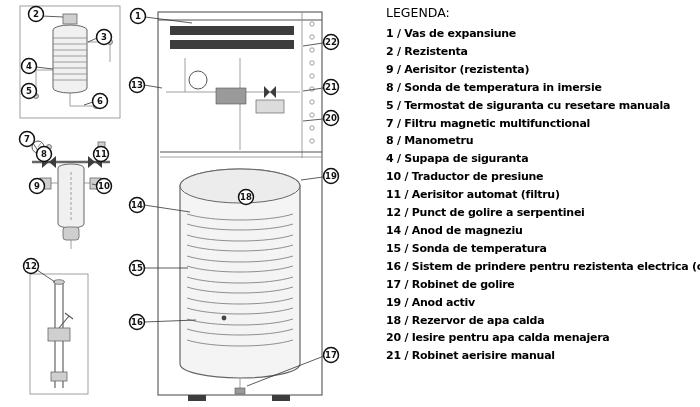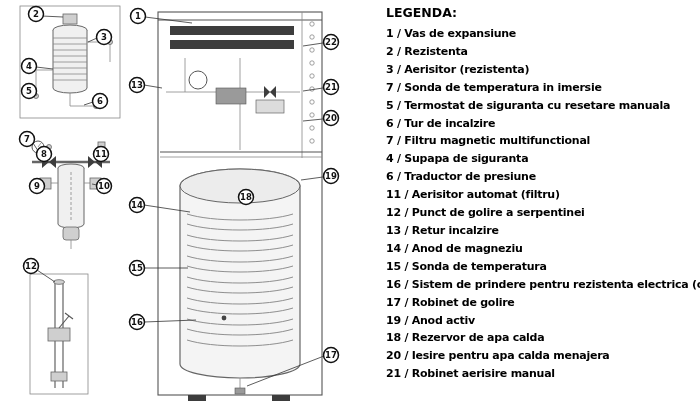--- a/index.html
+++ b/index.html
@@ -19,21 +19,21 @@
   .vessel{fill:#f0f0f0;stroke:#666;stroke-width:1;}
   .tank{fill:#f4f4f4;stroke:#666;stroke-width:1.2;}
   .tankTop{fill:#ececec;stroke:#666;stroke-width:1;}
   .coil{stroke:#8f8f8f;stroke-width:1;fill:none;}
   .gauge{fill:#ffffff;stroke:#555;stroke-width:1;}
   .leader{stroke:#333;stroke-width:0.8;}
   .co circle{fill:#ffffff;stroke:#111;stroke-width:1.5;}
   .co text{font-family:"DejaVu Sans",sans-serif;font-size:8.5px;font-weight:bold;fill:#111;text-anchor:middle;}
   
   .legend{position:absolute;left:386px;top:5px;width:314px;}
-  .legend-title{font-size:12.5px;font-weight:bold;margin:0 0 5px 0;letter-spacing:0;}
+  .legend-title{font-size:12.5px;font-weight:normal;margin:0 0 5px 0;letter-spacing:0;}
   .legend-item{
     font-size:11px;font-weight:bold;line-height:17.9px;letter-spacing:-0.25px;
     white-space:nowrap;
   }
 </style>
 </head>
 <body>
 
 <svg class="diagram" width="385" height="407" viewBox="0 0 385 407">
 
@@ -264,30 +264,29 @@
         <text y="3">22</text>
       </g>
   </g>
 </svg>
 
 <aside class="legend">
   <h2 class="legend-title">LEGENDA:</h2>
   <div class="legend-list">
     <div class="legend-item">1 / Vas de expansiune</div>
     <div class="legend-item">2 / Rezistenta</div>
-    <div class="legend-item">3 / Aerisitor (rezistenta)</div>
-    <div class="legend-item">7 / Sonda de temperatura in imersie</div>
+    <div class="legend-item">9 / Aerisitor (rezistenta)</div>
+    <div class="legend-item">8 / Sonda de temperatura in imersie</div>
     <div class="legend-item">5 / Termostat de siguranta cu resetare manuala</div>
-    <div class="legend-item">6 / Tur de incalzire</div>
     <div class="legend-item">7 / Filtru magnetic multifunctional</div>
+    <div class="legend-item">8 / Manometru</div>
     <div class="legend-item">4 / Supapa de siguranta</div>
-    <div class="legend-item">6 / Traductor de presiune</div>
+    <div class="legend-item">10 / Traductor de presiune</div>
     <div class="legend-item">11 / Aerisitor automat (filtru)</div>
     <div class="legend-item">12 / Punct de golire a serpentinei</div>
-    <div class="legend-item">13 / Retur incalzire</div>
     <div class="legend-item">14 / Anod de magneziu</div>
     <div class="legend-item">15 / Sonda de temperatura</div>
     <div class="legend-item">16 / Sistem de prindere pentru rezistenta electrica (optional)</div>
     <div class="legend-item">17 / Robinet de golire</div>
     <div class="legend-item">19 / Anod activ</div>
     <div class="legend-item">18 / Rezervor de apa calda</div>
     <div class="legend-item">20 / Iesire pentru apa calda menajera</div>
     <div class="legend-item">21 / Robinet aerisire manual</div>
   </div>
 </aside>

